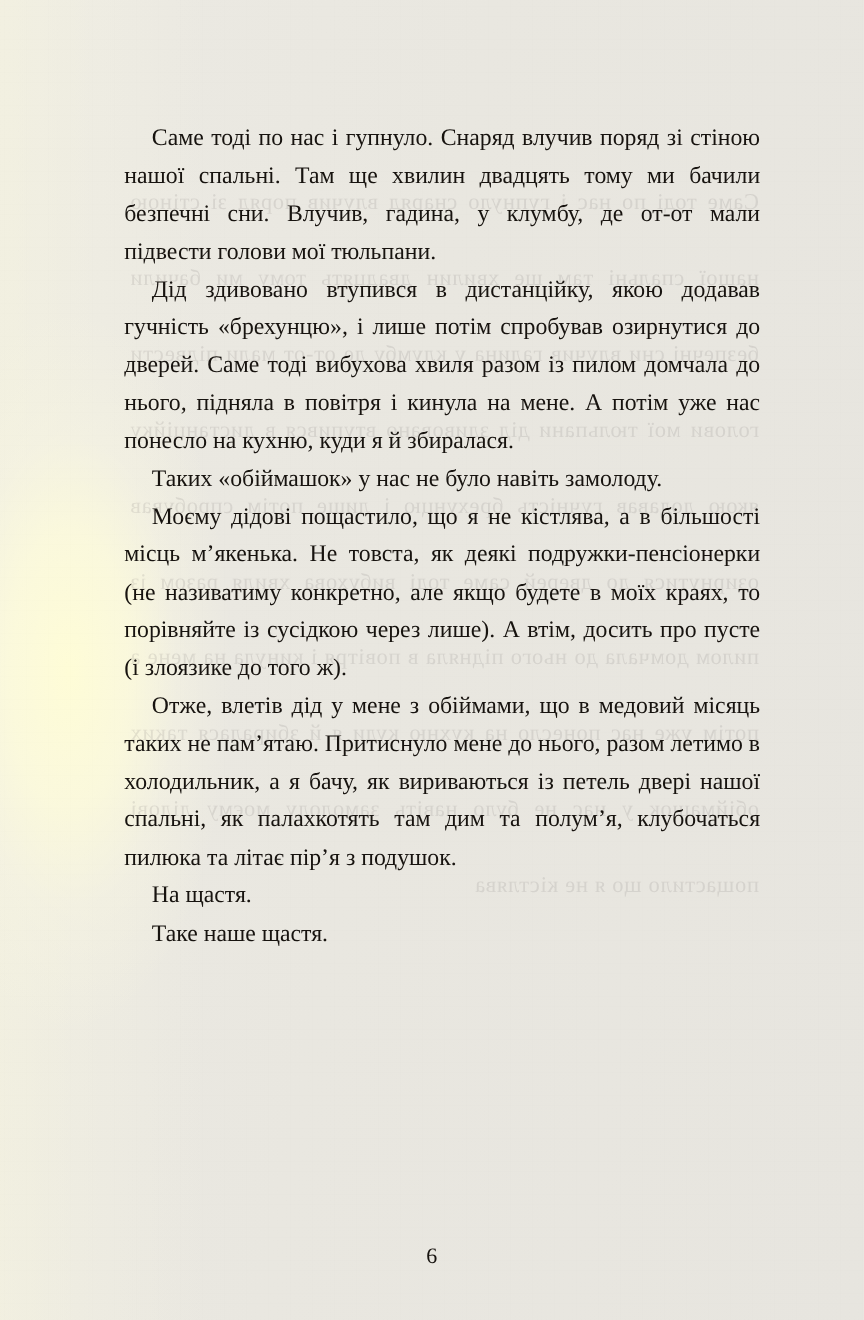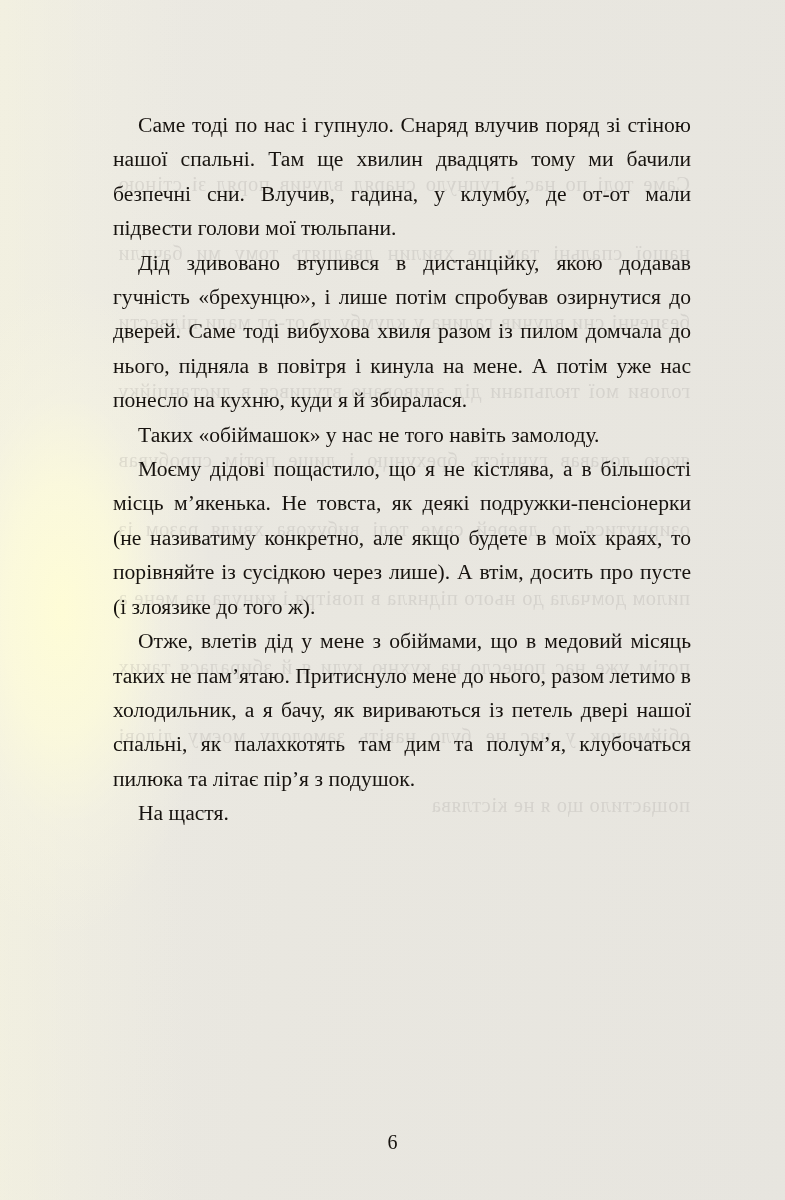--- a/index.html
+++ b/index.html
@@ -101,21 +101,22 @@
 
 <div class="page">
 
   <div class="grain"></div>
 
   <div class="bleed">Саме тоді по нас і гупнуло снаряд влучив поряд зі стіною нашої спальні там ще хвилин двадцять тому ми бачили безпечні сни влучив гадина у клумбу де от-от мали підвести голови мої тюльпани дід здивовано втупився в дистанційку якою додавав гучність брехунцю і лише потім спробував озирнутися до дверей саме тоді вибухова хвиля разом із пилом домчала до нього підняла в повітря і кинула на мене а потім уже нас понесло на кухню куди я й збиралася таких обіймашок у нас не було навіть замолоду моєму дідові пощастило що я не кістлява</div>
 
   <div class="textblock">
     <p>Саме тоді по нас і гупнуло. Снаряд влучив поряд зі стіною нашої спальні. Там ще хвилин двадцять тому ми бачили безпечні сни. Влучив, гадина, у клумбу, де от-от мали підвести голови мої тюльпани.</p>
     <p>Дід здивовано втупився в дистанційку, якою додавав гучність «брехунцю», і лише потім спробував озирнутися до дверей. Саме тоді вибухова хвиля разом із пилом домчала до нього, підняла в повітря і кинула на мене. А потім уже нас понесло на кухню, куди я й збиралася.</p>
-    <p>Таких «обіймашок» у нас не того навіть замолоду.</p>
+    <p>Таких «обіймашок» у нас не було навіть замолоду.</p>
     <p>Моєму дідові пощастило, що я не кістлява, а в більшості місць м’якенька. Не товста, як деякі подружки-пенсіонерки (не називатиму конкретно, але якщо будете в моїх краях, то порівняйте із сусідкою через лише). А втім, досить про пусте (і злоязике до того ж).</p>
     <p>Отже, влетів дід у мене з обіймами, що в медовий місяць таких не пам’ятаю. Притиснуло мене до нього, разом летимо в холодильник, а я бачу, як вириваються із петель двері нашої спальні, як палахкотять там дим та полум’я, клубочаться пилюка та літає пір’я з подушок.</p>
     <p>На щастя.</p>
+    <p>Таке наше щастя.</p>
   </div>
 
   <div class="folio">6</div>
 
 </div>
 
 </body></html>

